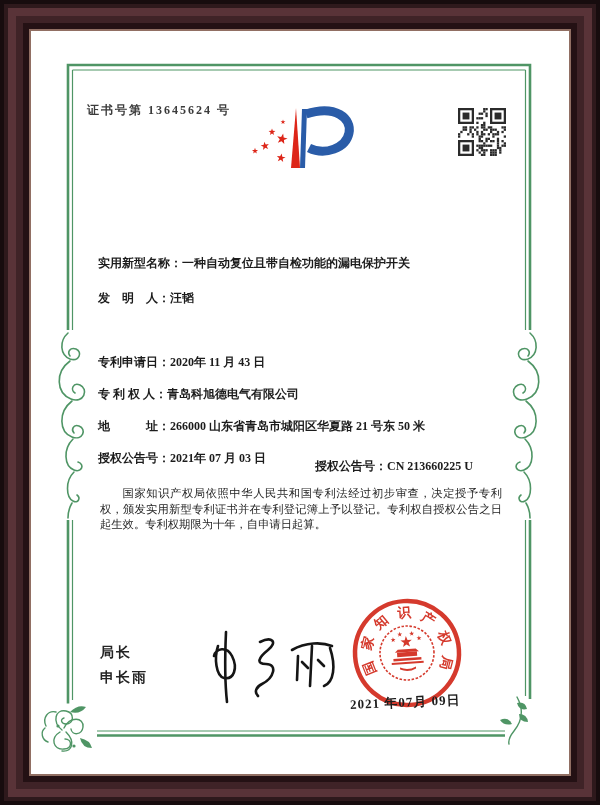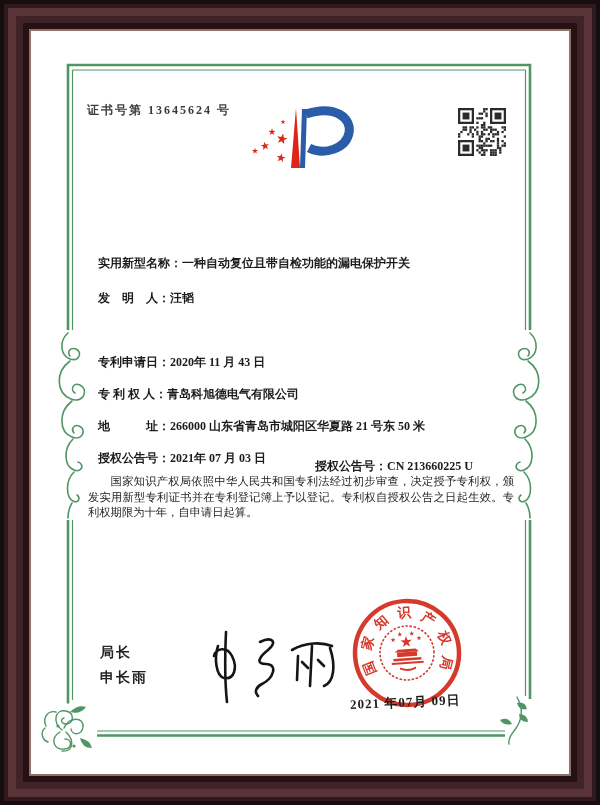--- a/index.html
+++ b/index.html
@@ -16,21 +16,21 @@
   svg{display:block;}
   .cert-no{left:87px;top:102px;font-size:12px;letter-spacing:2px;color:#3b3b3b;font-weight:600;}
   .title{left:0;top:189px;width:600px;text-align:center;font-size:26px;font-weight:700;
          letter-spacing:5px;color:#161616;}
   .frow{left:98px;width:420px;height:18px;font-size:12px;font-weight:600;color:#1c1c1c;white-space:nowrap;}
   .flabel{display:inline-block;color:#1c1c1c;}
   .fvalue{color:#1c1c1c;}
   .pair2{position:absolute;left:217px;top:0;margin-top:8px;}
   .paras{left:88px;top:474px;width:426px;font-size:11.3px;line-height:15.6px;color:#252525;
          text-align:justify;font-weight:500;}
-  .paras p{margin:0;text-indent:2em;}
+  .paras p{margin:12px;text-indent:2em;}
   .official{left:100px;font-family:Liberation Serif, serif;
             font-size:14px;font-weight:600;letter-spacing:2px;color:#242424;}
   .seal-date{left:350px;top:692px;width:180px;font-size:13px;font-weight:700;color:#1d1d1d;
              letter-spacing:1px;transform:rotate(-2.5deg);white-space:nowrap;}
 </style>
 </head>
 <body>
 
 <div class="page">
 

